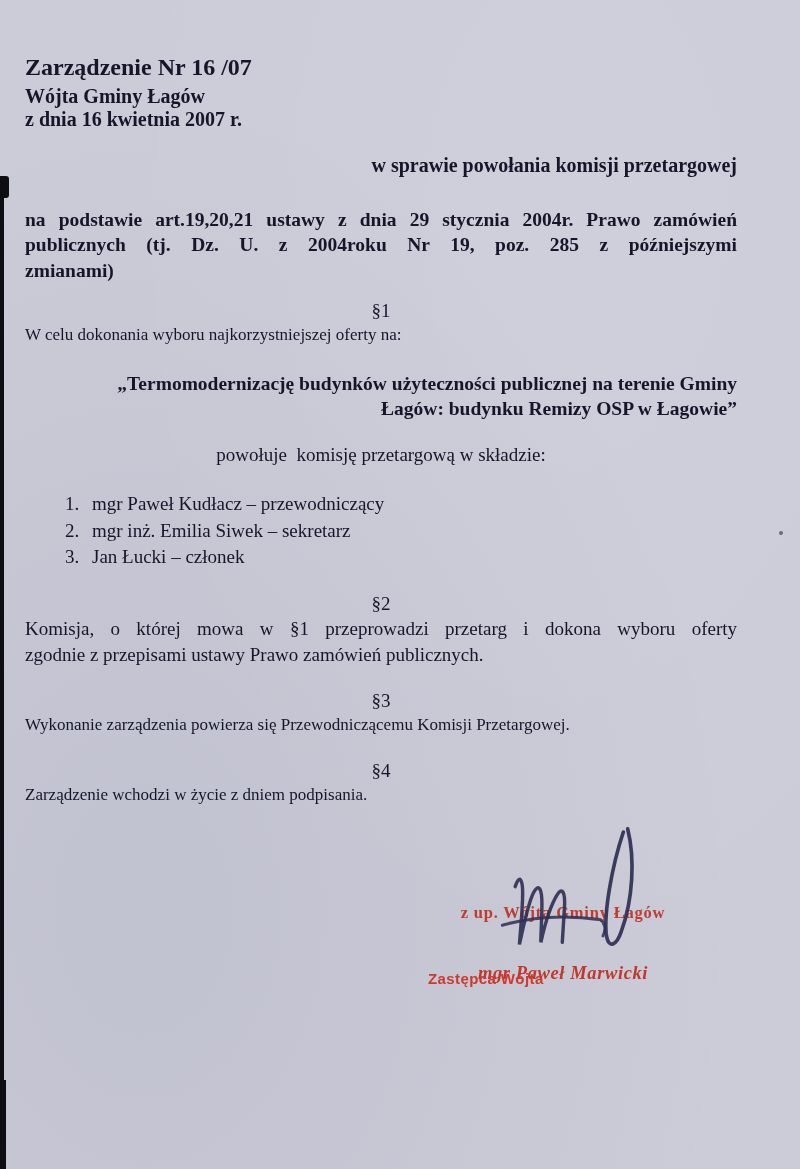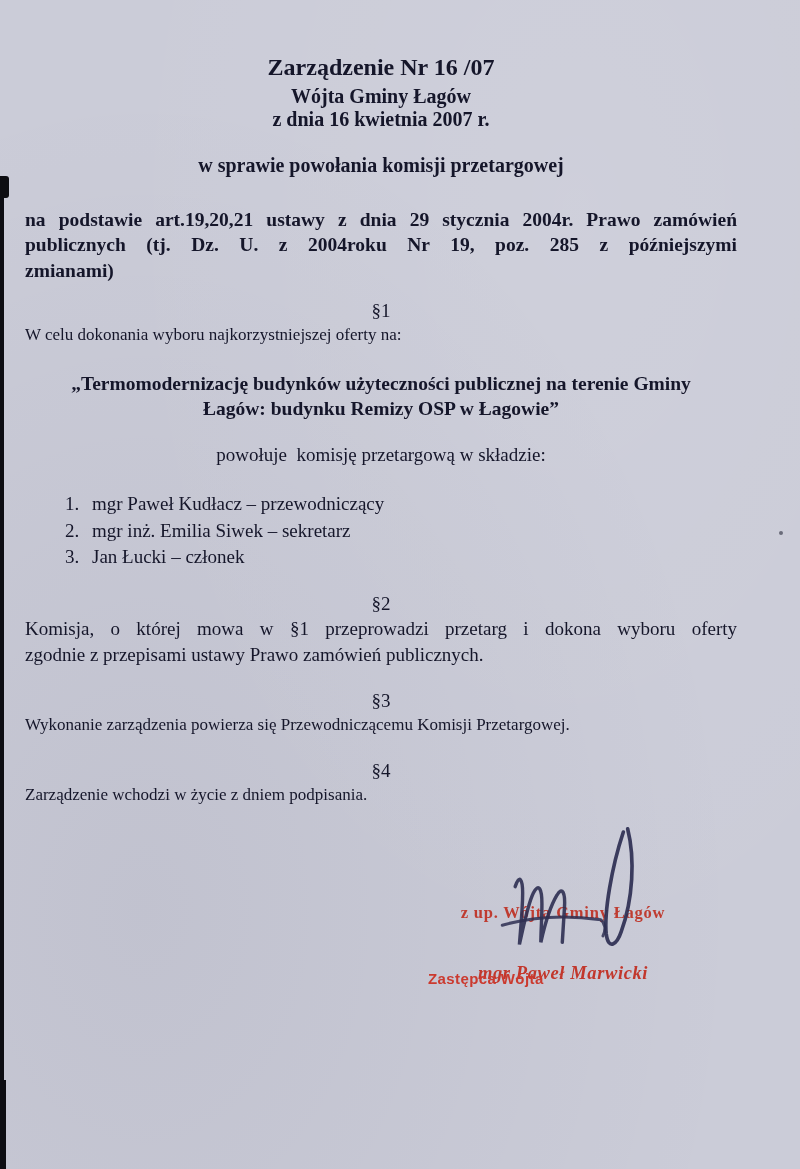--- a/index.html
+++ b/index.html
@@ -16,34 +16,34 @@
       radial-gradient(ellipse at 72% 18%, rgba(255,255,255,0.07), transparent 60%),
       radial-gradient(ellipse at 18% 78%, rgba(10,10,40,0.05), transparent 65%),
       #cbccd8;
     color: #15162a;
   }
   .content {
     position: absolute;
     left: 25px; top: 0;
     width: 712px;
   }
-  .doc-header { margin-top: 54px; text-align: center; line-height: 1.15; }
+  .doc-header { margin-top: 54px; line-height: 1.15; }
   .doc-title    { font-size: 24px; font-weight: bold; margin-bottom: 3px; }
   .doc-subtitle { font-size: 20px; font-weight: bold; }
-  .doc-subject  { margin-top: 23px; text-align: center; font-size: 20px; font-weight: bold; }
+  .doc-subject  { margin-top: 23px; text-align: right; font-size: 20px; font-weight: bold; }
 
   .legal { margin-top: 30px; font-size: 19.5px; font-weight: bold; line-height: 25.5px; }
   .jline { text-align: justify; text-align-last: justify; }
 
   .s-mark { margin-top: 16px; text-align: center; font-size: 19px; line-height: 24px; }
   .s-mark-sp { margin-top: 21px; }
   .body-line { font-size: 17px; line-height: 24px; }
   .body-just { font-size: 19px; line-height: 26px; }
 
-  .quote { margin-top: 24px; text-align: center; font-size: 19.5px; font-weight: bold; line-height: 25px; }
+  .quote { margin-top: 24px; text-align: right; font-size: 19.5px; font-weight: bold; line-height: 25px; }
   .appoint { margin-top: 21px; font-size: 19px; line-height: 25px; white-space: pre-wrap; text-align: center; }
 
   .members { margin-top: 24px; padding-left: 40px; font-size: 19px; line-height: 26.5px; }
   .member-row { display: flex; }
   .member-no { width: 27px; flex: 0 0 27px; }
 
   .s4-mark { margin-top: 22px; }
 
   
   .sig-block { position: absolute; left: 420px; top: 820px; width: 290px; height: 190px; }

